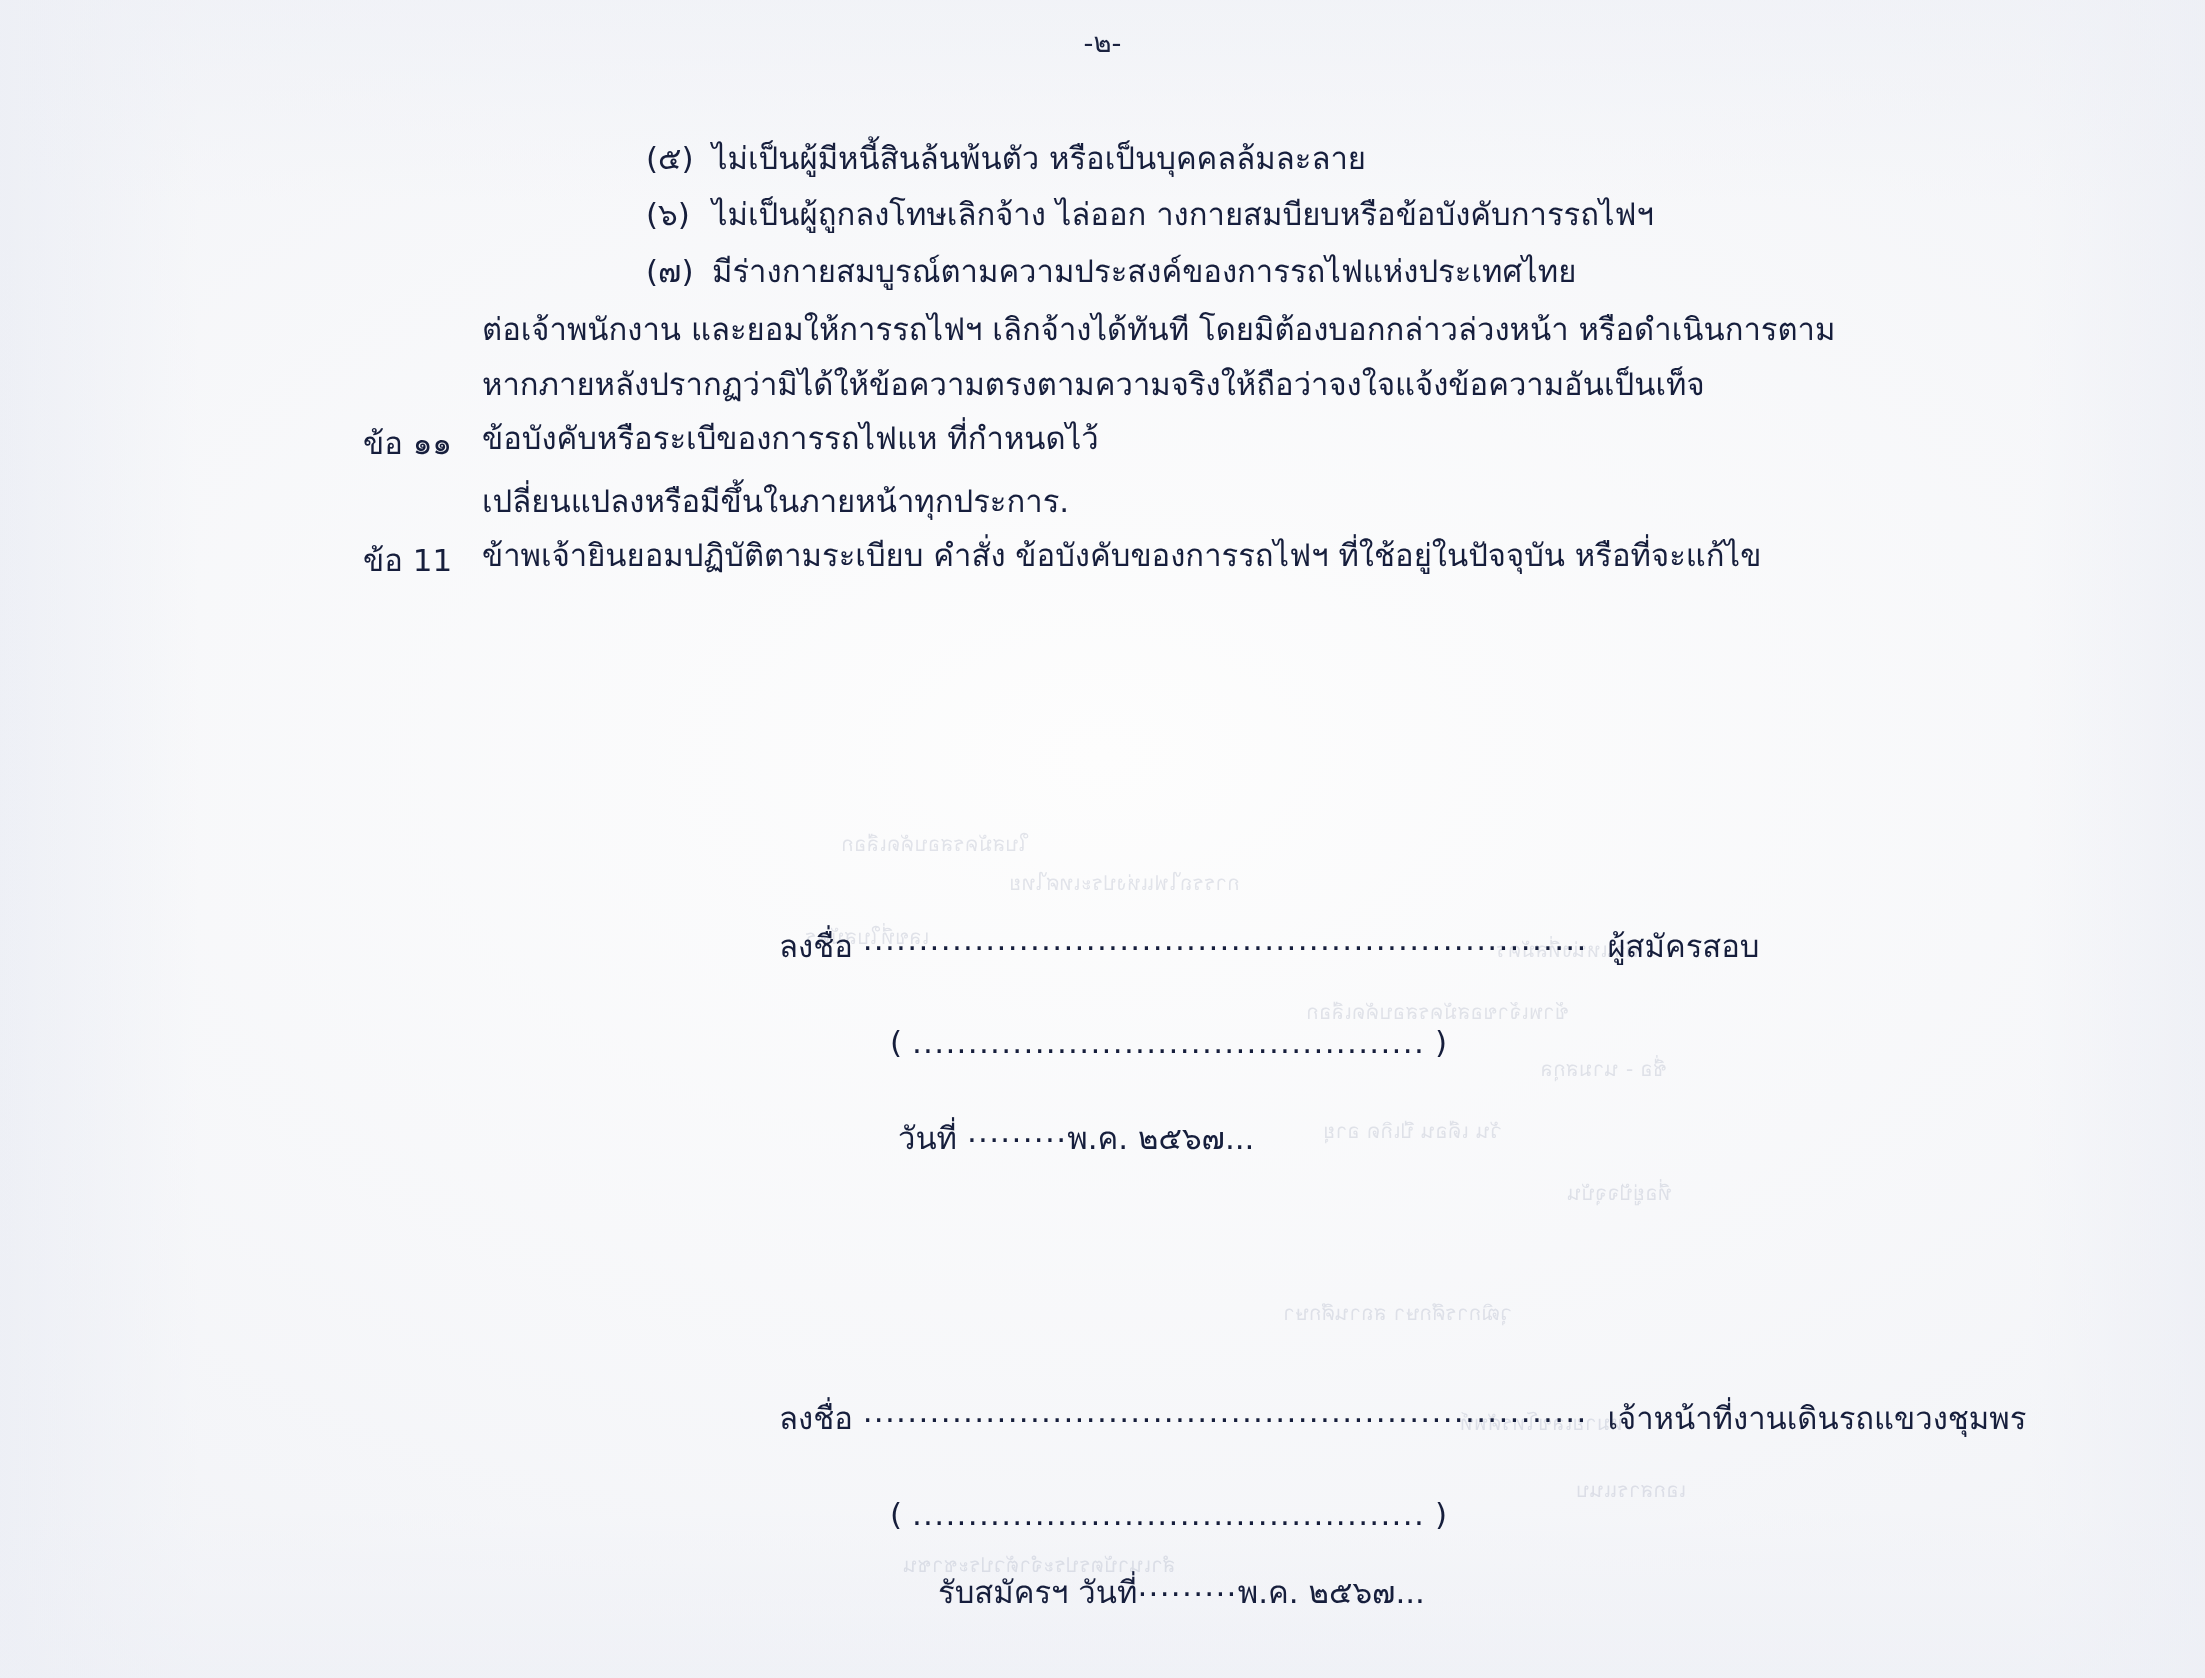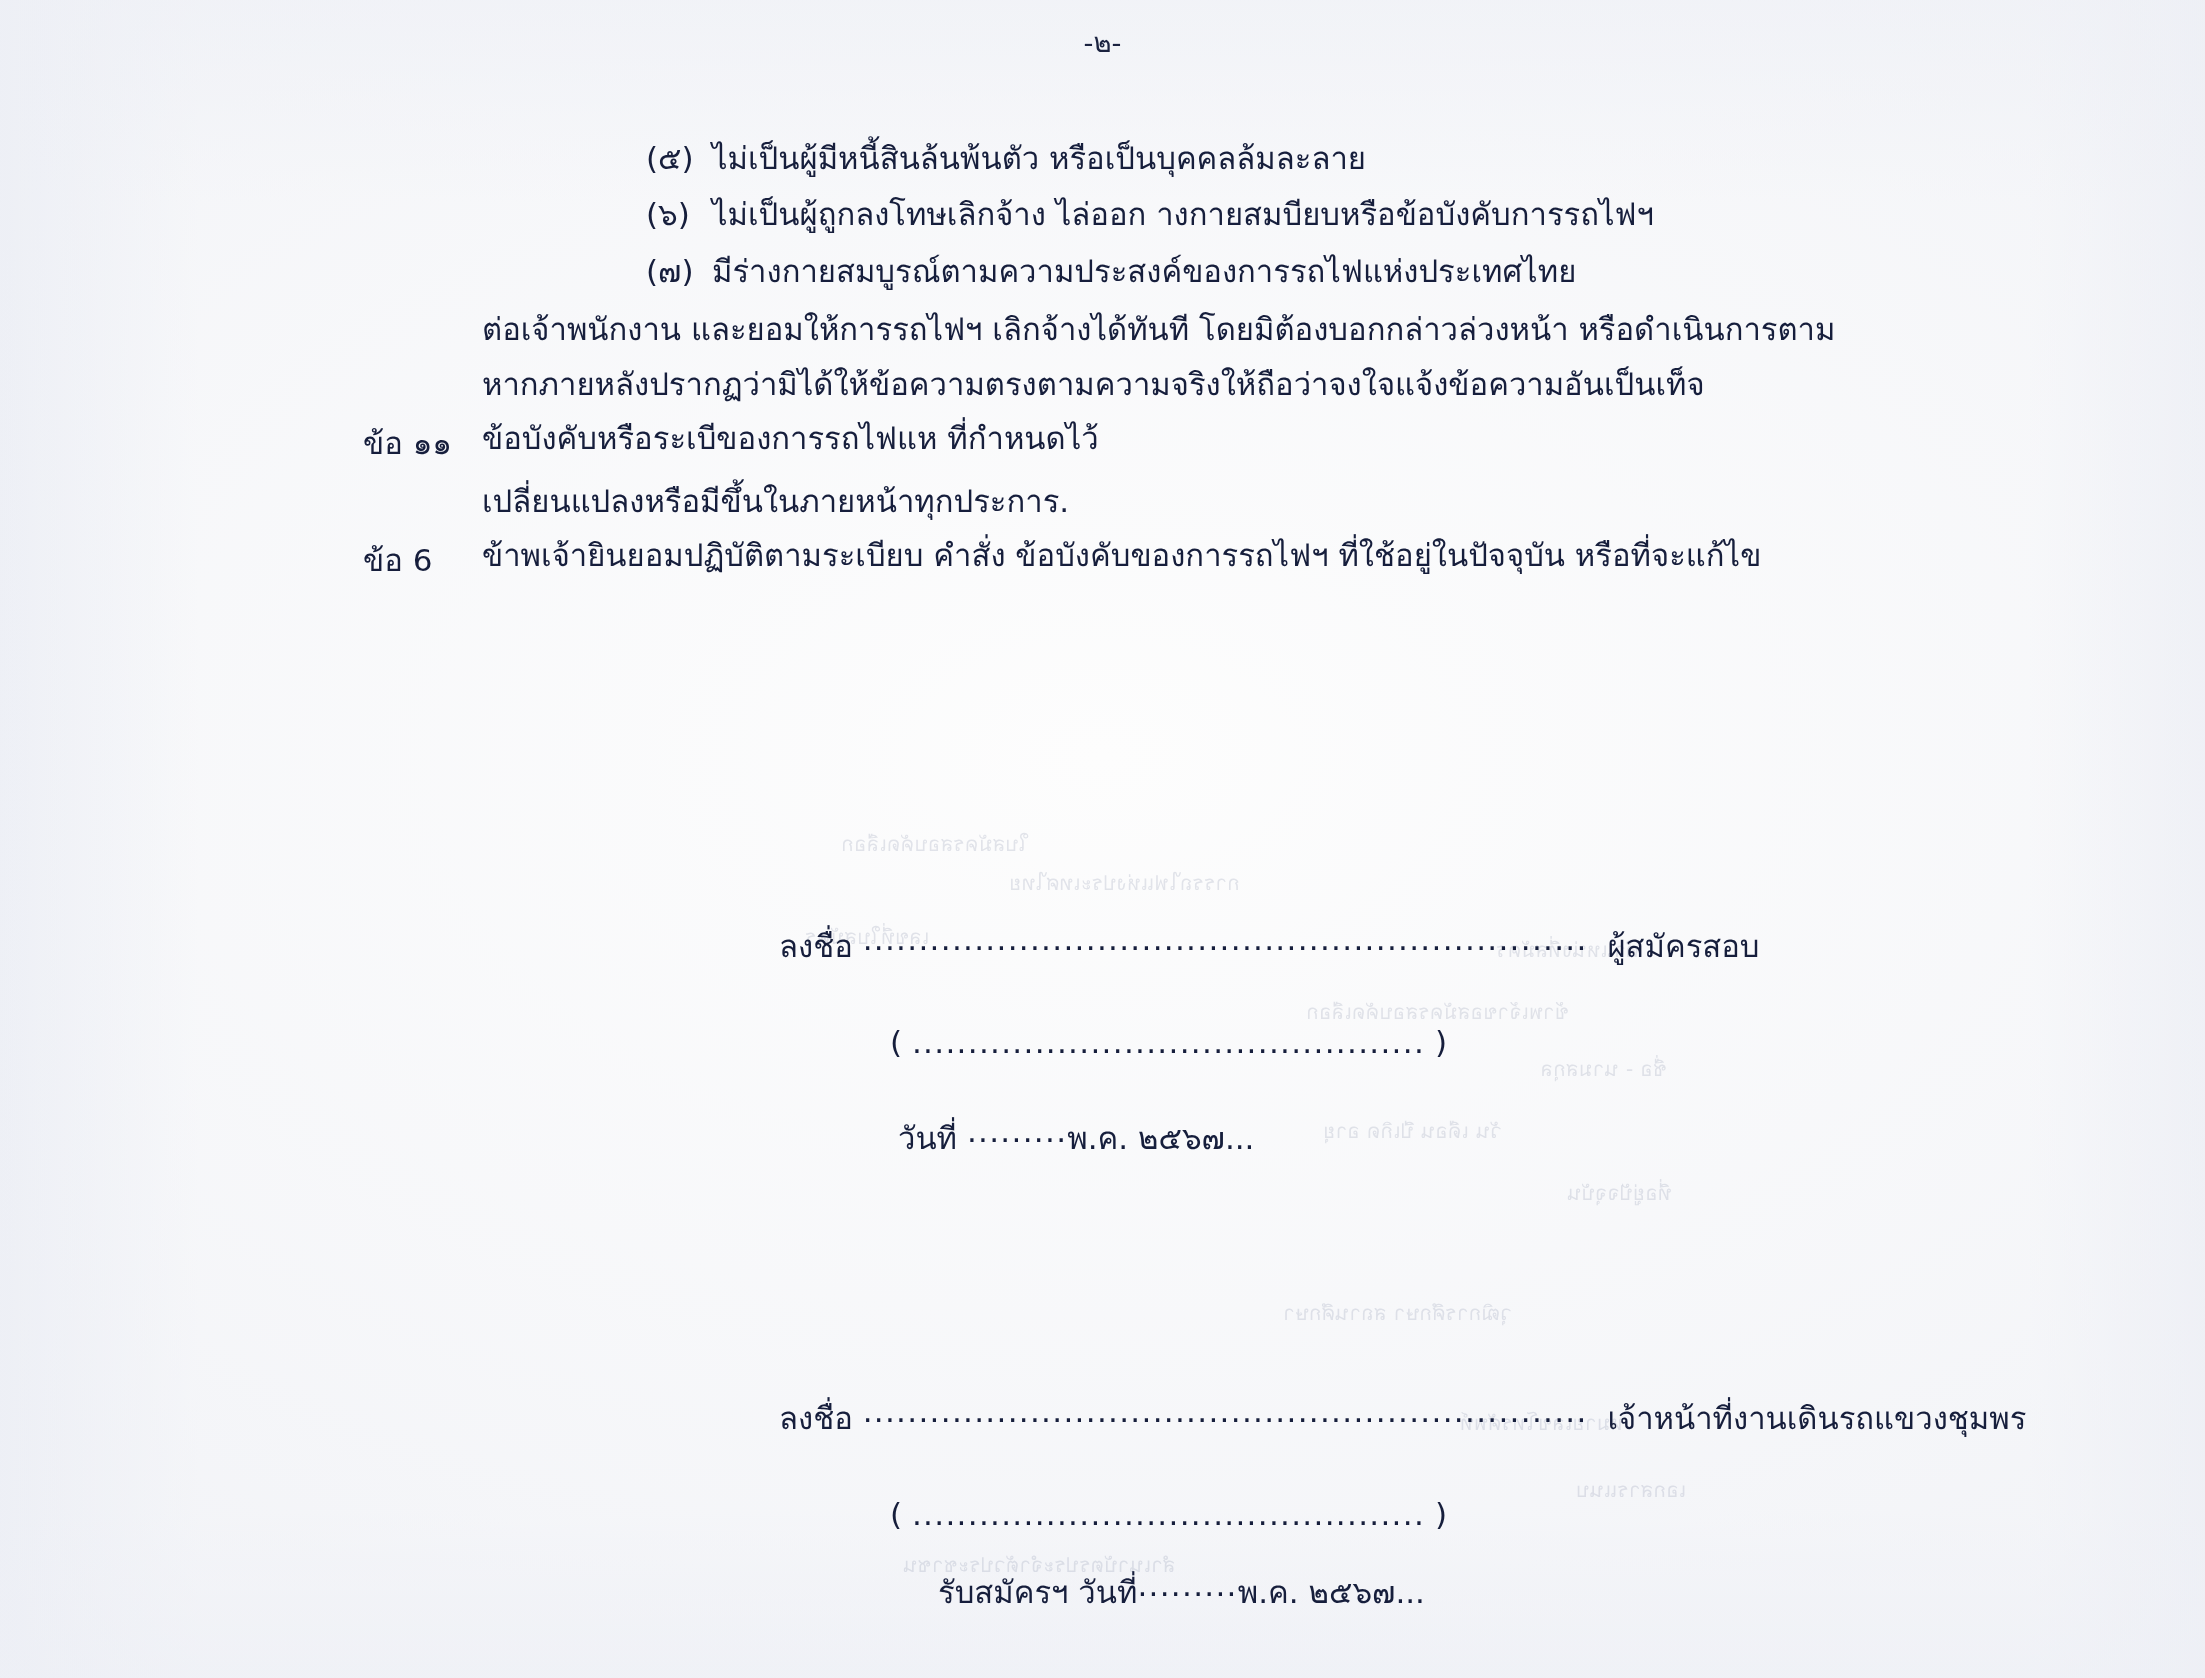--- a/index.html
+++ b/index.html
@@ -174,21 +174,21 @@
       <div class="clause">
         <span class="label">ข้อ ๑๑</span>
         <span class="lines">
           <span class="ln">ต่อเจ้าพนักงาน  และยอมให้การรถไฟฯ เลิกจ้างได้ทันที  โดยมิต้องบอกกล่าวล่วงหน้า  หรือดำเนินการตาม</span>
           <span class="ln">หากภายหลังปรากฏว่ามิได้ให้ข้อความตรงตามความจริงให้ถือว่าจงใจแจ้งข้อความอันเป็นเท็จ</span>
           <span class="ln">ข้อบังคับหรือระเบีของการรถไฟแห ที่กำหนดไว้</span>
         </span>
       </div>
 
       <div class="clause compact">
-        <span class="label">ข้อ 6</span>
+        <span class="label">ข้อ 11</span>
         <span class="lines">
           <span class="ln">เปลี่ยนแปลงหรือมีขึ้นในภายหน้าทุกประการ.</span>
           <span class="ln">ข้าพเจ้ายินยอมปฏิบัติตามระเบียบ คำสั่ง ข้อบังคับของการรถไฟฯ ที่ใช้อยู่ในปัจจุบัน หรือที่จะแก้ไข</span>
         </span>
       </div>
 
     </div>
 
     <div class="sig-area">
 

